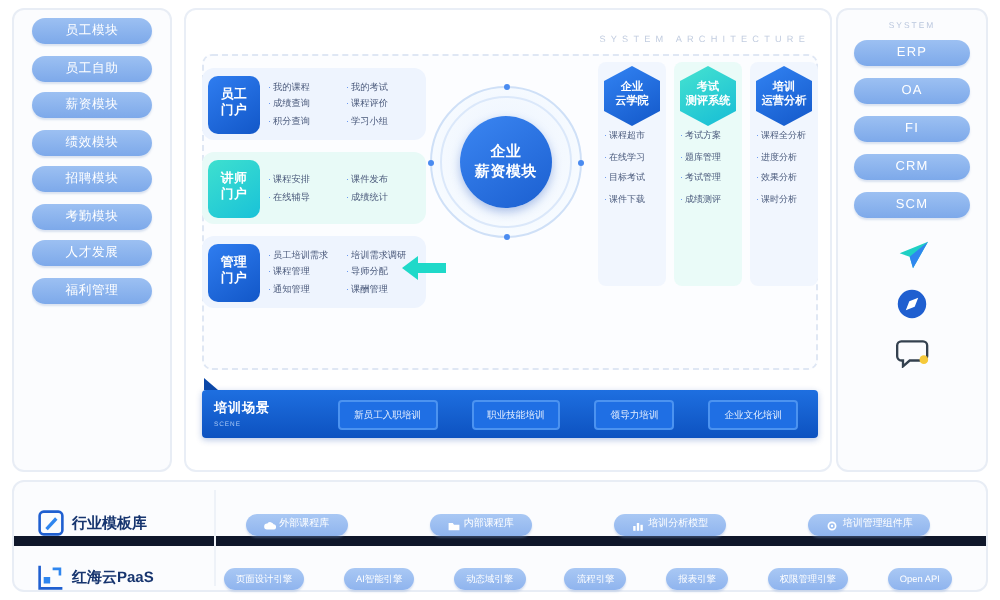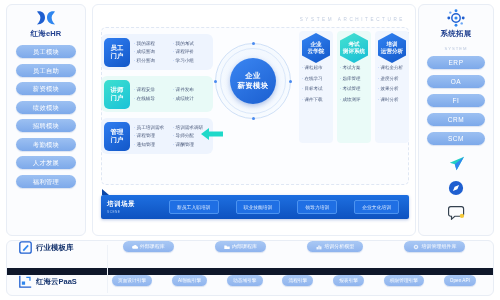--- a/index.html
+++ b/index.html
@@ -157,47 +157,40 @@
   }
   .flag{
     position:absolute;left:1px;top:-6px;width:0;height:0;
     border-left:7px solid #0b47a8;border-top:6px solid transparent;
   }
 
   
   .bottom{
     position:absolute;left:6px;top:240px;width:488px;height:56px;
   }
-  .band{display:flex;align-items:flex-start;height:27px;padding-left:12px;box-sizing:border-box;}
-  .band + .band{border-top:7px solid #0f172a;}
+  .band{display:flex;align-items:flex-end;height:27px;padding-left:12px;box-sizing:border-box;}
+  .band + .band{border-top:5px solid #0f172a;}
   .band-label{display:flex;align-items:center;gap:4px;width:86px;flex:0 0 86px;}
   .band-label .txt{font-size:7.5px;font-weight:bold;color:#17356f;white-space:nowrap;}
   .band-btns{display:flex;flex:1;gap:6px;justify-content:space-around;padding-right:10px;}
   .chip{
     background:linear-gradient(180deg,#a9c8f4 0%,#8fb4ee 100%);
     border-radius:8px;color:#fff;font-size:5px;line-height:11px;height:11px;
     padding:0 9px;display:flex;align-items:center;gap:2px;white-space:nowrap;
     box-shadow:0 1px 1px rgba(130,160,210,.3);
   }
   .chip.sm{padding:0 6px;font-size:4.7px;}
   .divider-v{position:absolute;left:100px;top:4px;width:1px;height:48px;background:#eef2f8;}
 </style>
 </head>
 <body>
 
 <div class="app">
 
   <div class="panel left-rail">
-    <div class="brand">
-      <svg class="brand-mark" viewBox="0 0 44 34">
-        <path d="M4 4 C14 2 20 8 20 16 C20 24 14 30 4 30 C10 24 12 18 10 12 Z" fill="#1f5fd0"></path>
-        <path d="M40 4 C30 2 24 8 24 16 C24 24 30 30 40 30 C34 24 32 18 34 12 Z" fill="#2f86ef"></path>
-      </svg>
-      <div class="brand-name">红海eHR</div>
-    </div>
     <div class="rail-list">
       <div class="pill">员工模块</div>
       <div class="pill">员工自助</div>
       <div class="pill">薪资模块</div>
       <div class="pill">绩效模块</div>
       <div class="pill">招聘模块</div>
       <div class="pill">考勤模块</div>
       <div class="pill">人才发展</div>
       <div class="pill">福利管理</div>
     </div>
@@ -323,33 +316,20 @@
       <div class="scene-btns">
         <div class="scene-btn">新员工入职培训</div>
         <div class="scene-btn">职业技能培训</div>
         <div class="scene-btn">领导力培训</div>
         <div class="scene-btn">企业文化培训</div>
       </div>
     </div>
   </div>
 
   <div class="panel right-rail">
-    <div class="brand">
-      <svg class="brand-mark" viewBox="0 0 34 30">
-        <circle cx="17" cy="15" r="7" fill="none" stroke="#1f5fd0" stroke-width="2.4"></circle>
-        <circle cx="17" cy="15" r="2.6" fill="#2f86ef"></circle>
-        <circle cx="17" cy="3" r="2.4" fill="#2f86ef"></circle>
-        <circle cx="17" cy="27" r="2.4" fill="#2f86ef"></circle>
-        <circle cx="5" cy="15" r="2.4" fill="#1f5fd0"></circle>
-        <circle cx="29" cy="15" r="2.4" fill="#1f5fd0"></circle>
-        <circle cx="7.5" cy="6" r="2" fill="#6aa6f5"></circle>
-        <circle cx="26.5" cy="24" r="2" fill="#6aa6f5"></circle>
-      </svg>
-      <div class="brand-name">系统拓展</div>
-    </div>
     <div class="rail-sub">SYSTEM</div>
     <div class="ext-list">
       <div class="ext-pill">ERP</div>
       <div class="ext-pill">OA</div>
       <div class="ext-pill">FI</div>
       <div class="ext-pill">CRM</div>
       <div class="ext-pill">SCM</div>
     </div>
     <div class="ext-icons">
       <svg width="17" height="15" viewBox="0 0 20 18">

